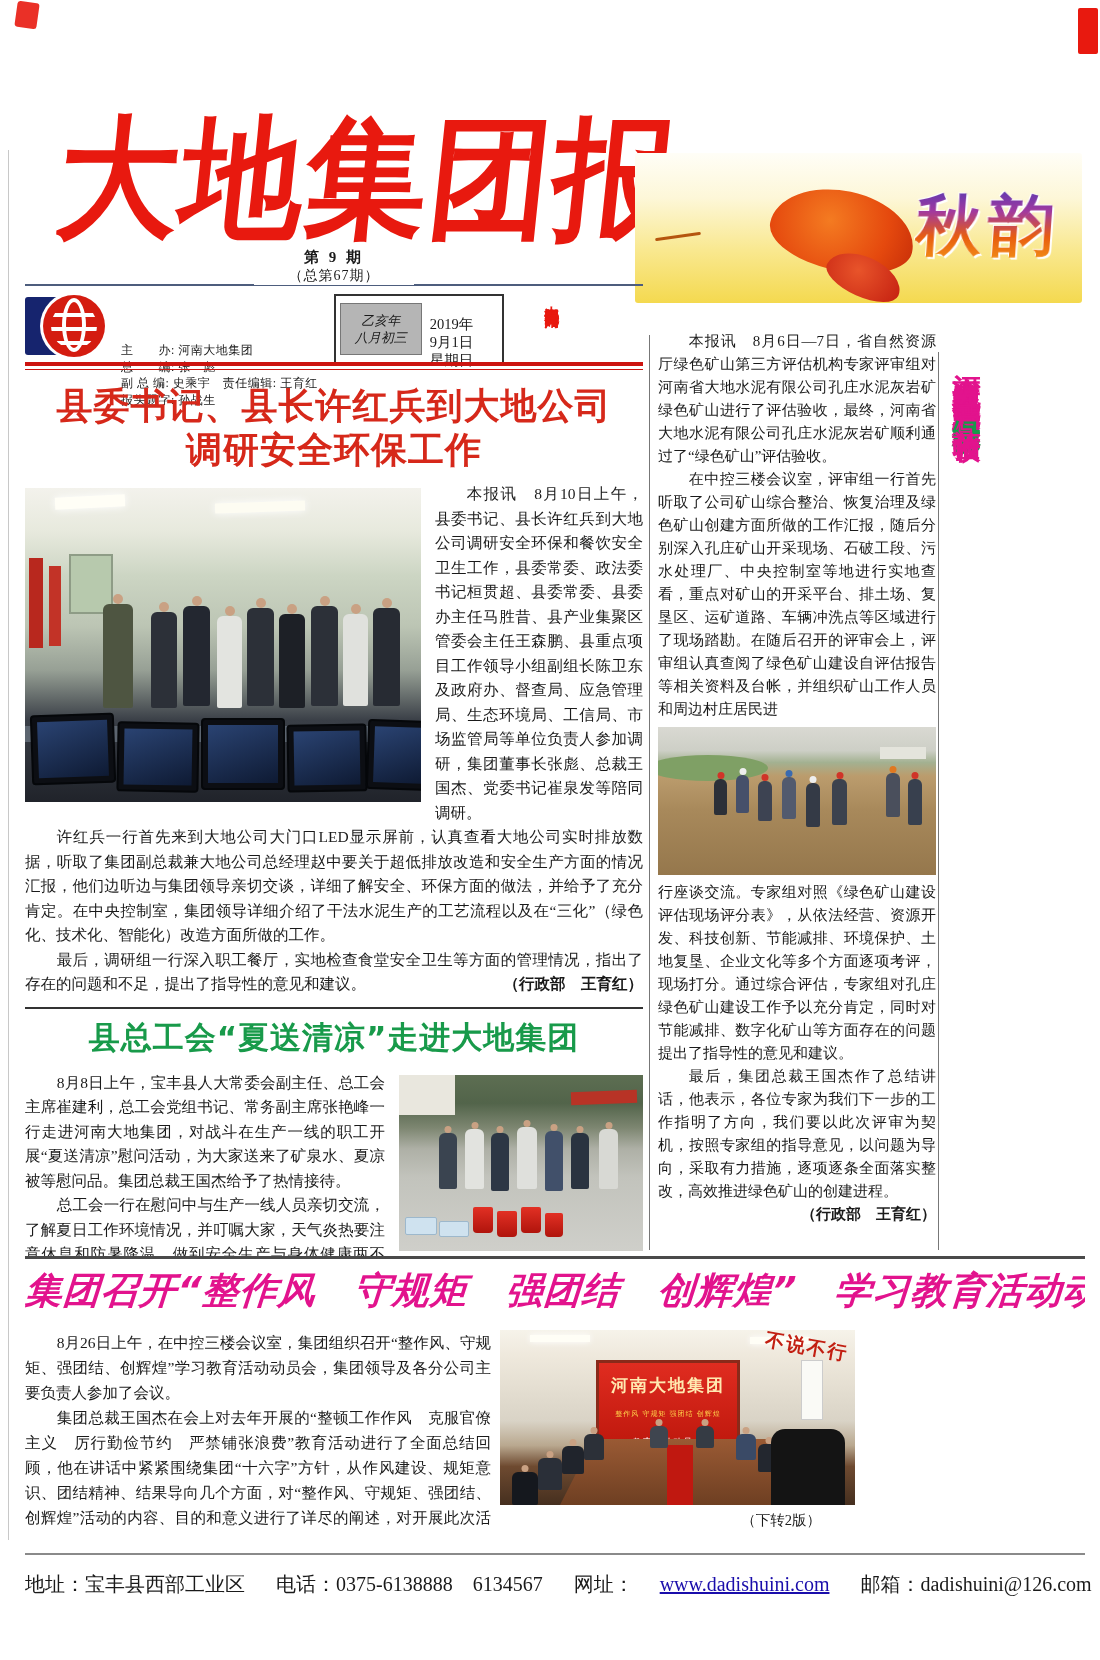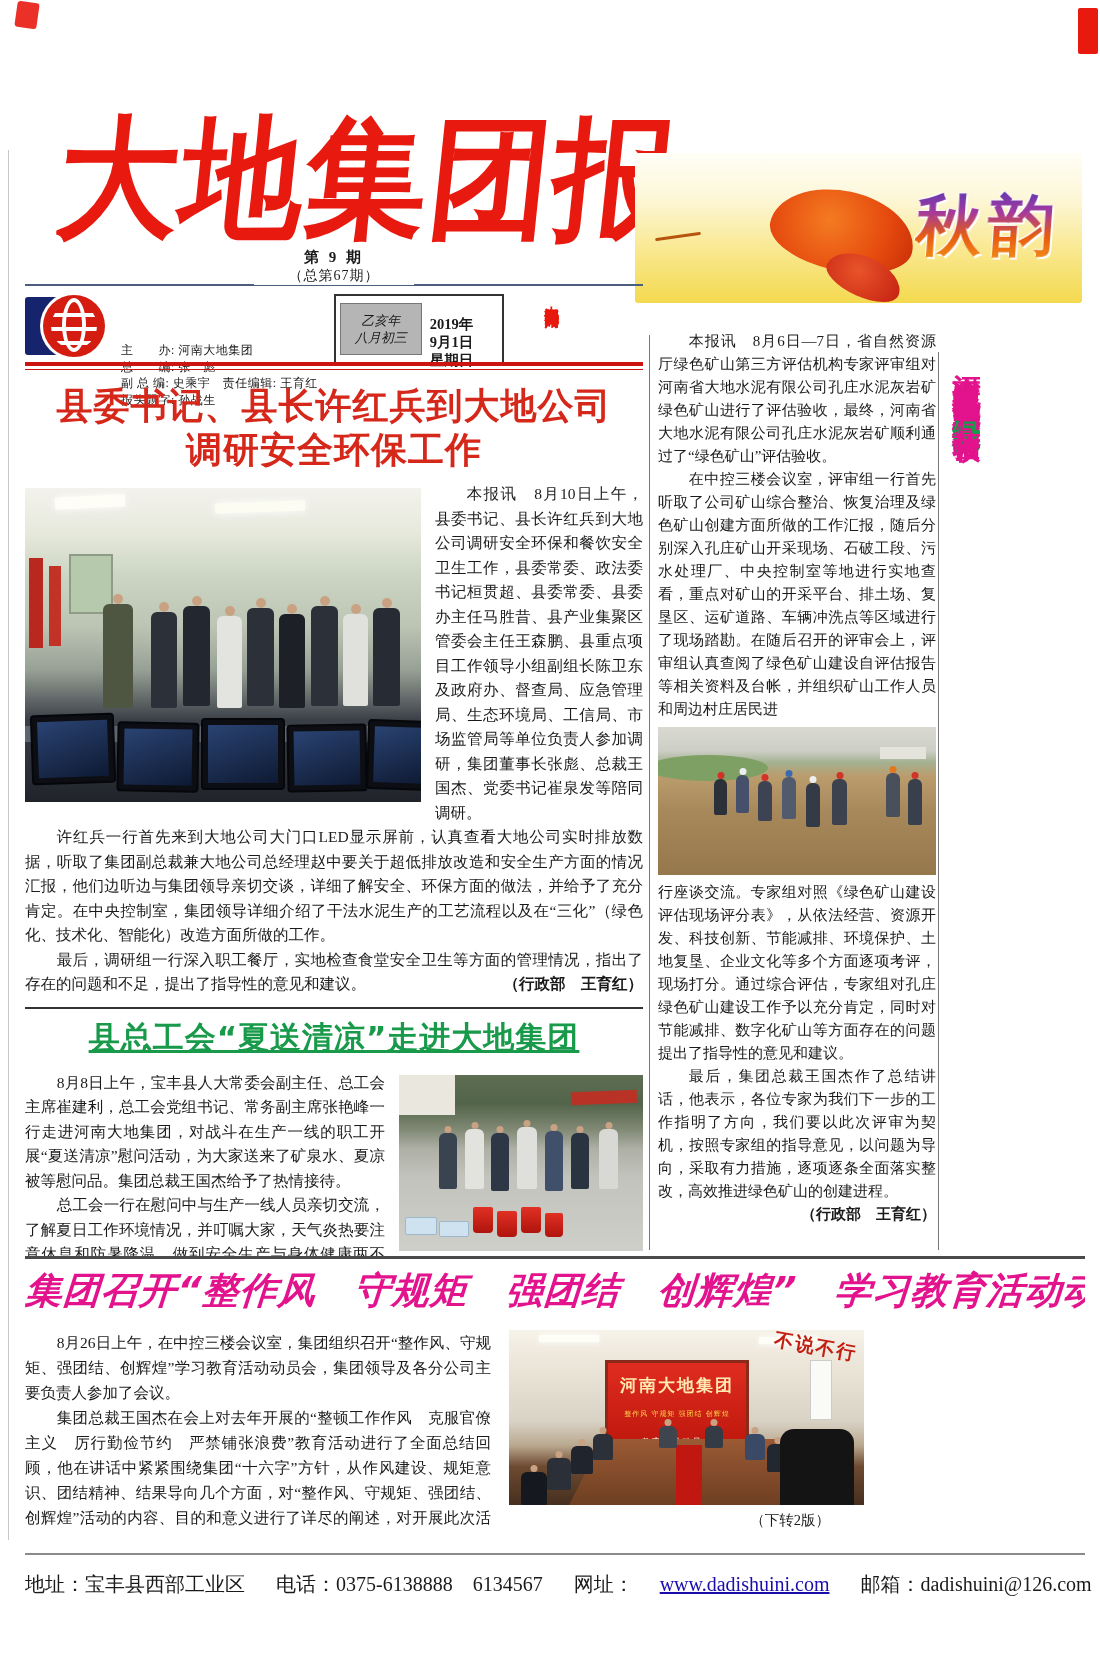--- a/index.html
+++ b/index.html
@@ -40,21 +40,21 @@
   .globe-rect{position:absolute;left:0;top:3px;width:44px;height:58px;background:#16246e;border-radius:3px;}
   .globe-ball{position:absolute;right:2px;top:1px;width:62px;height:62px;border-radius:50%;background:#d41c10;box-shadow:0 0 0 3px #fff;}
   .globe-ball::before{content:"";position:absolute;inset:8px;border-radius:50%;
       background:repeating-linear-gradient(180deg,transparent 0 10px,#fff 10px 14px);}
   .globe-ball::after{content:"";position:absolute;left:50%;top:3px;transform:translateX(-50%);width:24px;height:54px;
       border:4px solid #fff;border-radius:50%;box-sizing:border-box;}
   .info-text{margin-left:14px;font-size:12px;line-height:16.5px;white-space:nowrap;letter-spacing:.5px;margin-top:48px;}
   .date-box{margin-left:16px;flex:0 0 auto;width:158px;height:62px;border:2px solid #333;display:flex;align-items:center;padding:2px 4px;box-sizing:content-box;}
   .lunar{width:80px;height:50px;background:#b5b5b5;border:1px solid #777;display:flex;flex-direction:column;
       align-items:center;justify-content:center;font-style:italic;font-size:13px;line-height:17px;}
-  .gdate{margin-left:8px;font-size:14.5px;font-weight:bold;line-height:18px;white-space:nowrap;margin-top:26px;}
+  .gdate{margin-left:8px;font-size:14.5px;font-weight:normal;line-height:18px;white-space:nowrap;margin-top:26px;}
   .internal{margin-left:12px;width:48px;height:68px;writing-mode:vertical-rl;font-size:15px;line-height:24px;
       font-weight:bold;color:#e8190f;letter-spacing:1px;}
 
   .red-rule-a{position:absolute;left:25px;top:362px;width:618px;height:4px;background:#cc1410;}
   .red-rule-b{position:absolute;left:25px;top:369px;width:618px;height:1px;background:#cc1410;}
 
   
   .vdiv1{position:absolute;left:649px;top:335px;width:1px;height:915px;background:#777;}
   .vdiv2{position:absolute;left:938px;top:352px;width:1px;height:898px;background:#777;}
 
@@ -63,42 +63,42 @@
       font-size:36px;line-height:44px;font-weight:900;color:#d6281a;letter-spacing:1px;}
   .art{font-size:15.5px;line-height:24.5px;text-align:justify;}
   .art p{margin:0;}
   .indent{text-indent:2.05em;}
   .byline{float:right;font-weight:bold;}
   .photo{position:relative;overflow:hidden;background:#888;}
   .photo1{float:left;width:396px;height:314px;margin:6px 14px 3px 0;
       background:linear-gradient(180deg,#f3f2ec 0%,#e7e9dd 14%,#ccd5c3 28%,#bcc5b4 44%,#97a095 58%,#3a3f47 74%,#20232a 100%);}
   .hdivider{clear:both;border-top:2px solid #333;margin:10px 0 8px;}
   .headline-green{margin:8px 0 12px;text-align:center;font-family:"DejaVu Sans","Liberation Sans",sans-serif;
-      font-size:31px;font-weight:900;color:#189a4a;letter-spacing:1px;text-decoration:underline;}
+      font-size:31px;font-weight:900;color:#189a4a;letter-spacing:1px;}
   .photo3{float:right;width:244px;height:176px;margin:4px 0 4px 14px;
       background:linear-gradient(180deg,#5d6e52 0%,#52644a 16%,#7d8671 30%,#aeb0a6 42%,#c2c3bc 58%,#cfcfca 100%);}
 
   .right-col{position:absolute;left:658px;top:330px;width:278px;height:920px;overflow:hidden;
       font-size:15px;line-height:23px;text-align:justify;}
   .right-col p{margin:0;}
   .photo2{width:278px;height:148px;margin:6px 0;
       background:linear-gradient(180deg,#d9d9d2 0%,#cdcfc6 16%,#a3b191 24%,#bb9c6d 33%,#a8895b 56%,#95774c 100%);}
 
   .vhead{position:absolute;left:941px;top:352px;height:898px;width:44px;writing-mode:vertical-rl;
       font-family:"DejaVu Sans","Liberation Sans",sans-serif;font-size:28px;font-weight:900;letter-spacing:2px;
       color:#e2138d;text-align:justify;}
   .vh-green{color:#189a4a;}
 
   .big-rule{position:absolute;left:25px;top:1256px;width:1060px;height:3px;background:#4a4a4a;}
 
   
   .bottom{position:absolute;left:25px;top:1266px;width:1060px;height:284px;overflow:hidden;}
   .headline-magenta{text-align:center;font-family:"DejaVu Sans","Liberation Sans",sans-serif;font-size:37px;
       font-weight:900;font-style:italic;color:#e2138d;letter-spacing:1px;white-space:nowrap;transform:skewX(-4deg);}
-  .bottom-cols{display:flex;gap:18px;margin-top:14px;height:204px;overflow:hidden;
+  .bottom-cols{display:flex;gap:9px;margin-top:14px;height:204px;overflow:hidden;
       font-size:15.5px;line-height:25px;text-align:justify;}
   .bcol1{width:466px;flex:0 0 auto;}
   .bcol2{width:213px;flex:0 0 auto;}
   .bcol3{width:355px;flex:0 0 auto;}
   .bottom-cols p{margin:0;}
   .photo4{width:355px;height:175px;background:linear-gradient(180deg,#f6f3ea 0%,#efe9dd 14%,#e6e0d3 30%,#d9d3c6 52%,#b9a88f 66%,#6e4a30 78%,#452f1f 100%);}
   .continued{margin-top:3px;text-align:right;padding-right:34px;font-size:14.5px;}
 
   
   .footer{position:absolute;left:25px;top:1553px;width:1060px;border-top:2px solid #8a8a8a;padding-top:16px;

